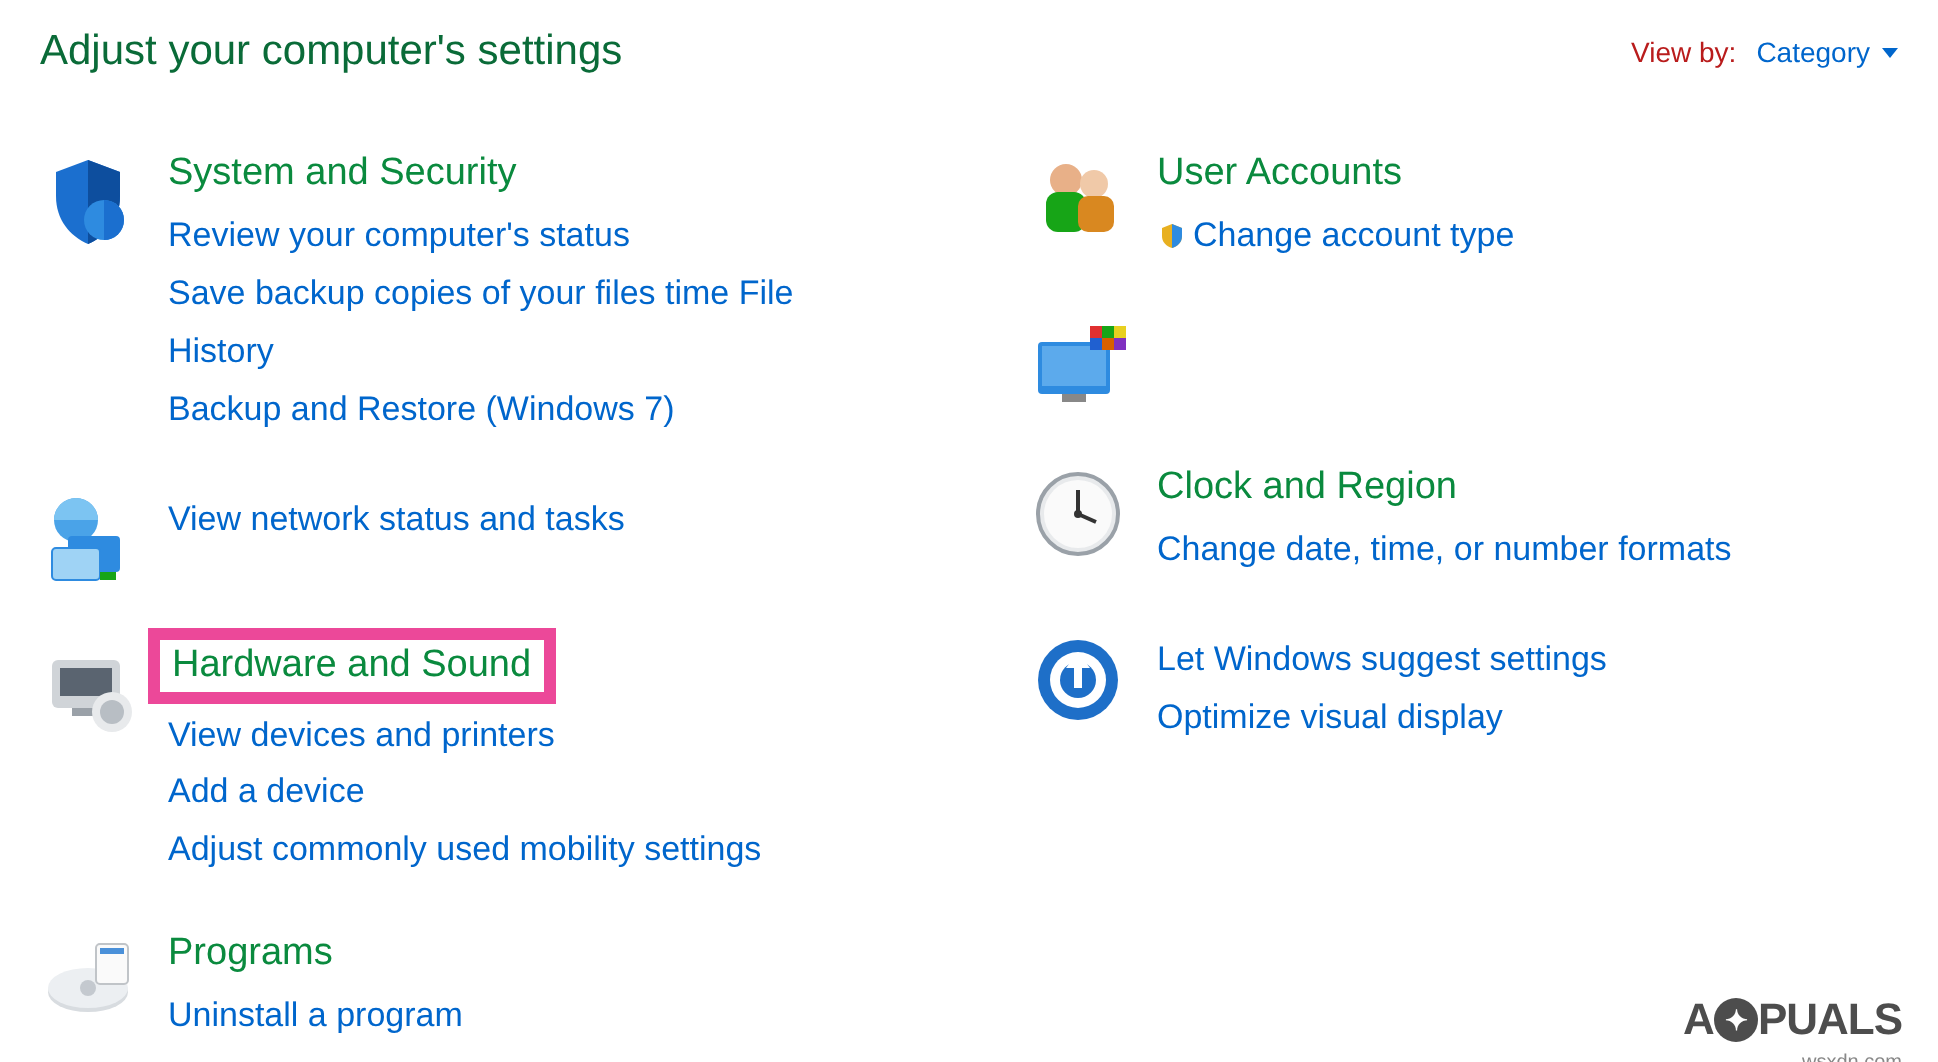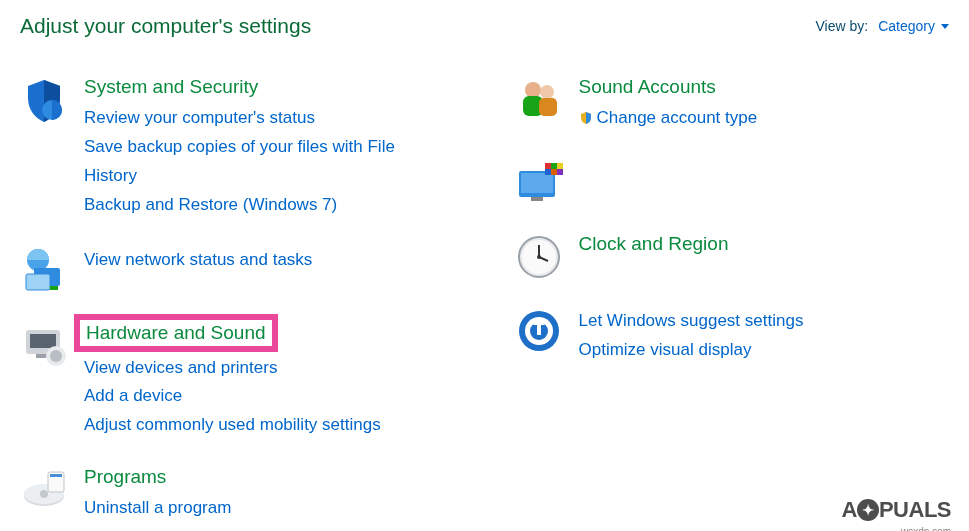--- a/index.html
+++ b/index.html
@@ -21,21 +21,21 @@
       color: #0a6b38;
       font-size: 21px;
       font-weight: 400;
     }
     .view-by {
       display: flex;
       align-items: center;
       gap: 10px;
       font-size: 14px;
     }
-    .view-by-label { color: #0c4a6e; }
+    .view-by-label { color: #b91c1c; }
     .view-by-value {
       color: #0066cc;
       display: flex;
       align-items: center;
       gap: 4px;
       cursor: pointer;
     }
     .chevron {
       width: 0; height: 0;
       border-left: 4px solid transparent;
@@ -130,21 +130,21 @@
   <div class="col" id="col-left">
       <div class="category">
         <div class="category-icon">
           <svg width="48" height="48" viewBox="0 0 48 48">
             <path d="M24 4 L40 10 V22 C40 34 33 42 24 46 C15 42 8 34 8 22 V10 Z" fill="#1b6fcf"></path>
             <path d="M24 4 L40 10 V22 C40 34 33 42 24 46 V4 Z" fill="#0d4e9e"></path>
             <circle cx="32" cy="34" r="10" fill="#2e8be0"></circle>
             <path d="M32 24 a10 10 0 0 1 0 20 Z" fill="#1b6fcf"></path>
           </svg>
         </div>
-        <div class="category-body"><div class="category-title">System and Security</div><a class="task-link">Review your computer's status</a><a class="task-link">Save backup copies of your files with File History</a><a class="task-link">Backup and Restore (Windows 7)</a></div>
+        <div class="category-body"><div class="category-title">System and Security</div><a class="task-link">Review your computer's status</a><a class="task-link">Save backup copies of your files time File History</a><a class="task-link">Backup and Restore (Windows 7)</a></div>
       </div>
       <div class="category">
         <div class="category-icon">
           <svg width="48" height="48" viewBox="0 0 48 48">
             <circle cx="18" cy="14" r="11" fill="#4aa3e8"></circle>
             <path d="M7 14 a11 11 0 0 1 22 0" fill="#7cc4f2"></path>
             <rect x="14" y="22" width="26" height="18" rx="2" fill="#2e8be0"></rect>
             <rect x="6" y="28" width="24" height="16" rx="2" fill="#9fd3f5" stroke="#2e8be0" stroke-width="1"></rect>
             <rect x="30" y="40" width="8" height="4" fill="#17a517"></rect>
           </svg>
@@ -179,21 +179,21 @@
   <div class="col" id="col-right">
       <div class="category">
         <div class="category-icon">
           <svg width="48" height="48" viewBox="0 0 48 48">
             <circle cx="18" cy="14" r="8" fill="#e8b088"></circle>
             <rect x="8" y="20" width="20" height="20" rx="6" fill="#17a517"></rect>
             <circle cx="32" cy="16" r="7" fill="#f0c9a8"></circle>
             <rect x="24" y="22" width="18" height="18" rx="5" fill="#d98820"></rect>
           </svg>
         </div>
-        <div class="category-body"><div class="category-title">Sound Accounts</div><a class="task-link"><span class="shield"><svg width="14" height="14" viewBox="0 0 14 14">
+        <div class="category-body"><div class="category-title">User Accounts</div><a class="task-link"><span class="shield"><svg width="14" height="14" viewBox="0 0 14 14">
                 <path d="M7 1 L12 3 V7 C12 10 10 12 7 13 C4 12 2 10 2 7 V3 Z" fill="#e8b020"></path>
                 <path d="M7 1 L12 3 V7 C12 10 10 12 7 13 V1 Z" fill="#2e8be0"></path>
               </svg></span><span>Change account type</span></a></div>
       </div>
       <div class="category">
         <div class="category-icon">
           <svg width="48" height="48" viewBox="0 0 48 48">
             <rect x="4" y="12" width="36" height="26" rx="2" fill="#2e8be0"></rect>
             <rect x="6" y="14" width="32" height="20" fill="#5caaec"></rect>
             <rect x="16" y="38" width="12" height="4" fill="#888"></rect>
@@ -209,21 +209,21 @@
       <div class="category">
         <div class="category-icon">
           <svg width="48" height="48" viewBox="0 0 48 48">
             <circle cx="24" cy="24" r="20" fill="#e8eaec" stroke="#9aa1a8" stroke-width="2"></circle>
             <circle cx="24" cy="24" r="17" fill="#fafafa"></circle>
             <line x1="24" y1="24" x2="24" y2="12" stroke="#333" stroke-width="2"></line>
             <line x1="24" y1="24" x2="33" y2="28" stroke="#333" stroke-width="2"></line>
             <circle cx="24" cy="24" r="2" fill="#333"></circle>
           </svg>
         </div>
-        <div class="category-body"><div class="category-title">Clock and Region</div></div>
+        <div class="category-body"><div class="category-title">Clock and Region</div><a class="task-link">Change date, time, or number formats</a></div>
       </div>
       <div class="category">
         <div class="category-icon">
           <svg width="48" height="48" viewBox="0 0 48 48">
             <circle cx="24" cy="24" r="20" fill="#1e6fc8"></circle>
             <circle cx="24" cy="24" r="14" fill="#fff"></circle>
             <circle cx="24" cy="24" r="9" fill="#1e6fc8"></circle>
             <path d="M24 10 L30 18 L26 18 L26 28 L22 28 L22 18 L18 18 Z" fill="#fff"></path>
           </svg>
         </div>

